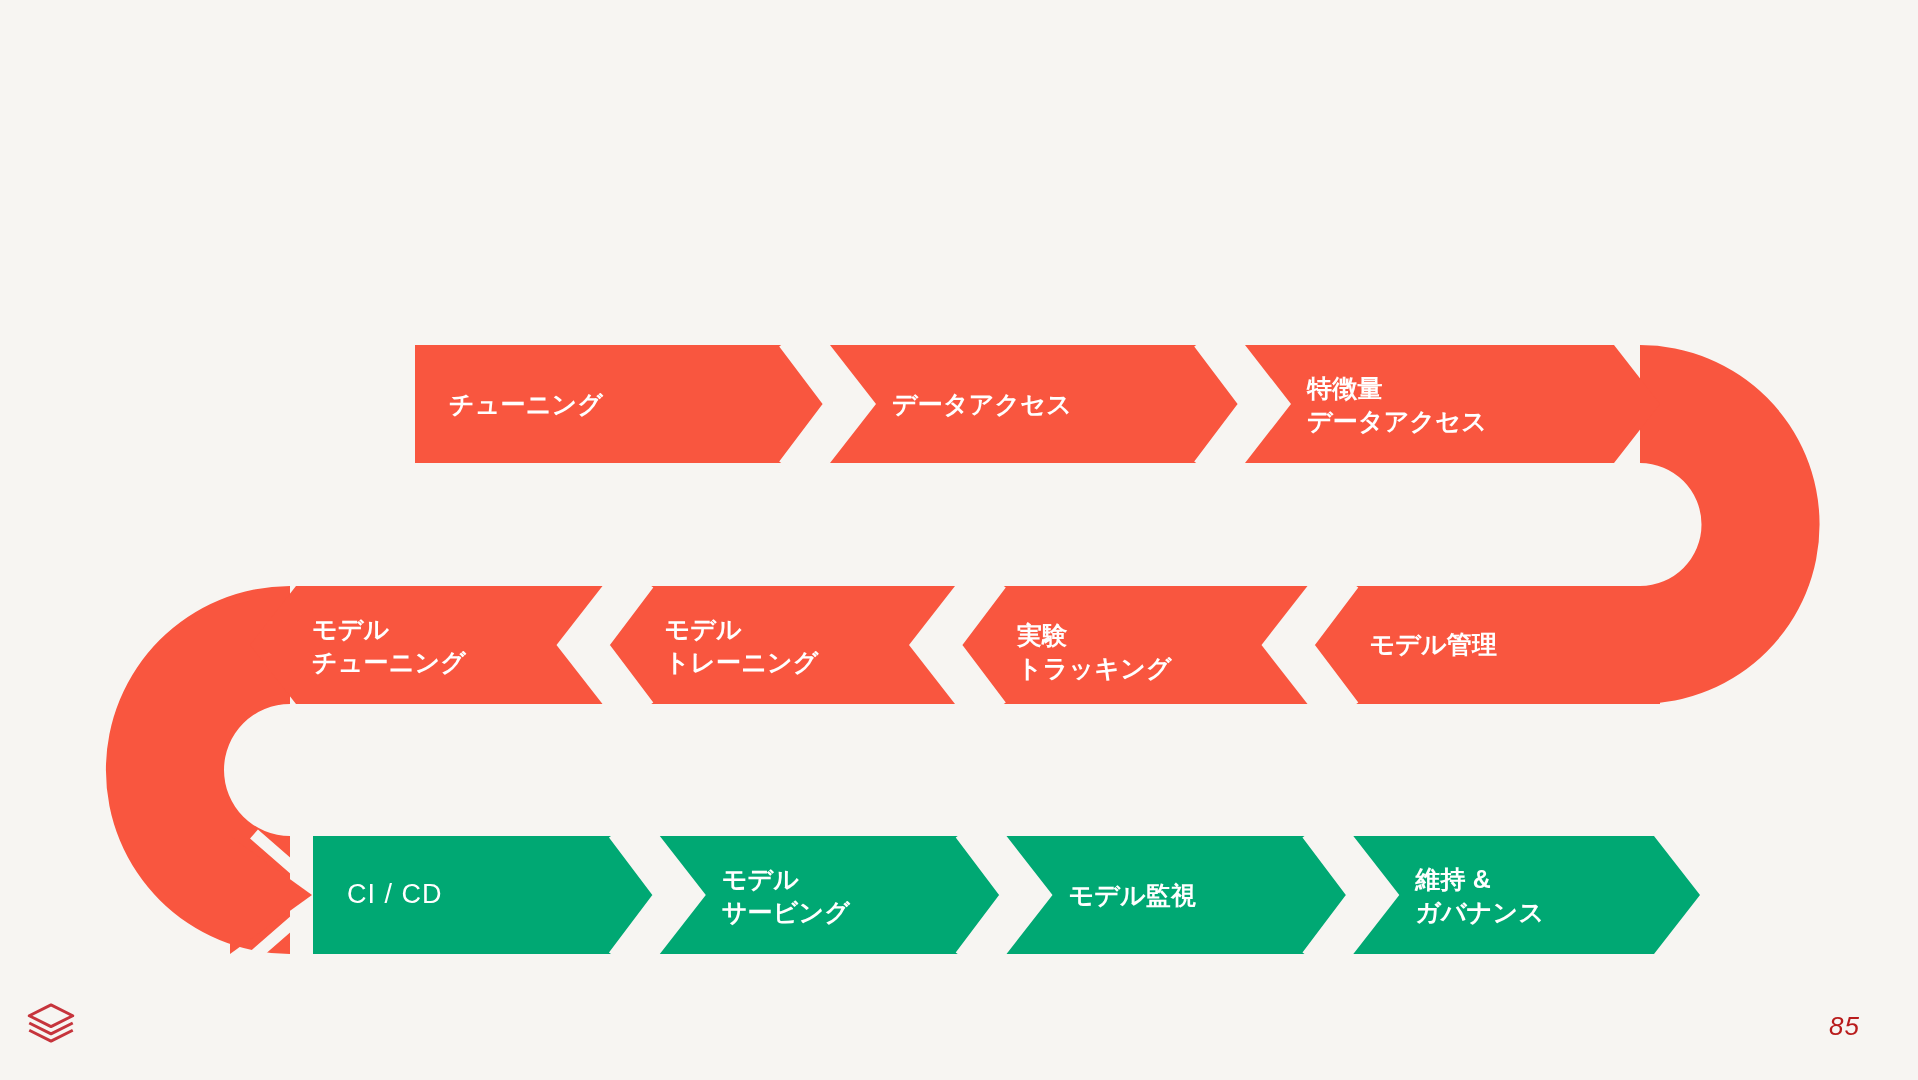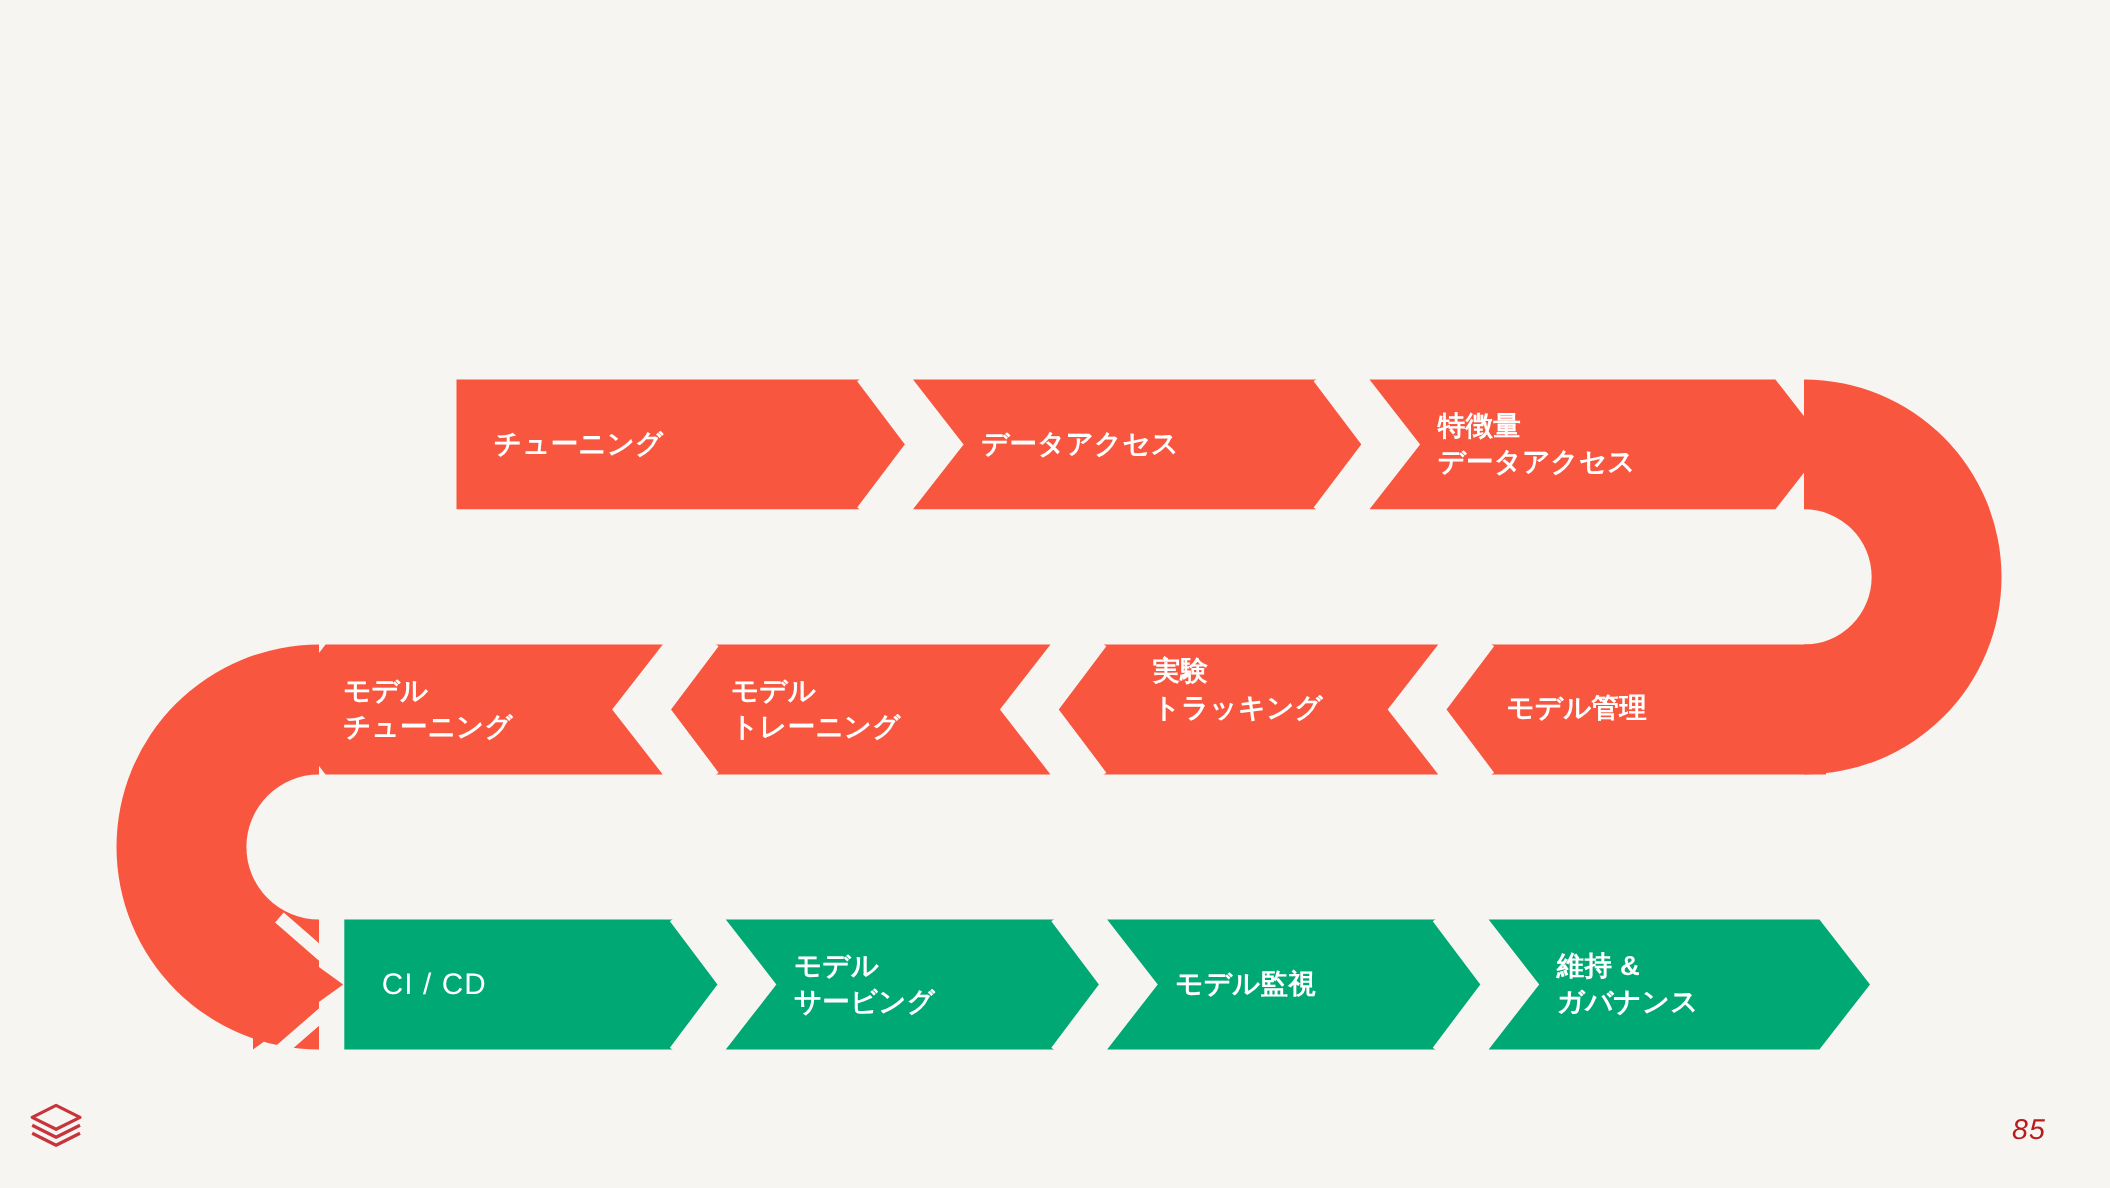--- a/index.html
+++ b/index.html
@@ -111,21 +111,21 @@
         </g>
       </svg>
   </div>
 
   <div id="labels-layer">
       <div class="step-label" style="left: 449px; top: 404px; transform: translateY(-50%);">チューニング</div>
       <div class="step-label" style="left: 892px; top: 404px; transform: translateY(-50%);">データアクセス</div>
       <div class="step-label" style="left: 1307px; top: 404px; transform: translateY(-50%);">特徴量
 データアクセス</div>
       <div class="step-label" style="left: 1369.5px; top: 645px; transform: translateY(-50%); font-family: Liberation Serif, serif;">モデル管理</div>
-      <div class="step-label" style="left: 1017px; top: 627px; transform: translateY(-50%); margin-left: 31px;">実験
+      <div class="step-label" style="left: 1017px; top: 651px; transform: translateY(-50%);">実験
 トラッキング</div>
       <div class="step-label" style="left: 664.5px; top: 645px; transform: translateY(-50%);">モデル
 トレーニング</div>
       <div class="step-label" style="left: 312px; top: 645px; transform: translateY(-50%);">モデル
 チューニング</div>
       <div class="step-label latin" style="left: 347px; top: 895px; transform: translateY(-50%);">CI / CD</div>
       <div class="step-label" style="left: 721.75px; top: 895px; transform: translateY(-50%);">モデル
 サービング</div>
       <div class="step-label" style="left: 1068.5px; top: 895px; transform: translateY(-50%);">モデル監視</div>
       <div class="step-label" style="left: 1415.25px; top: 895px; transform: translateY(-50%);">維持 &amp;

